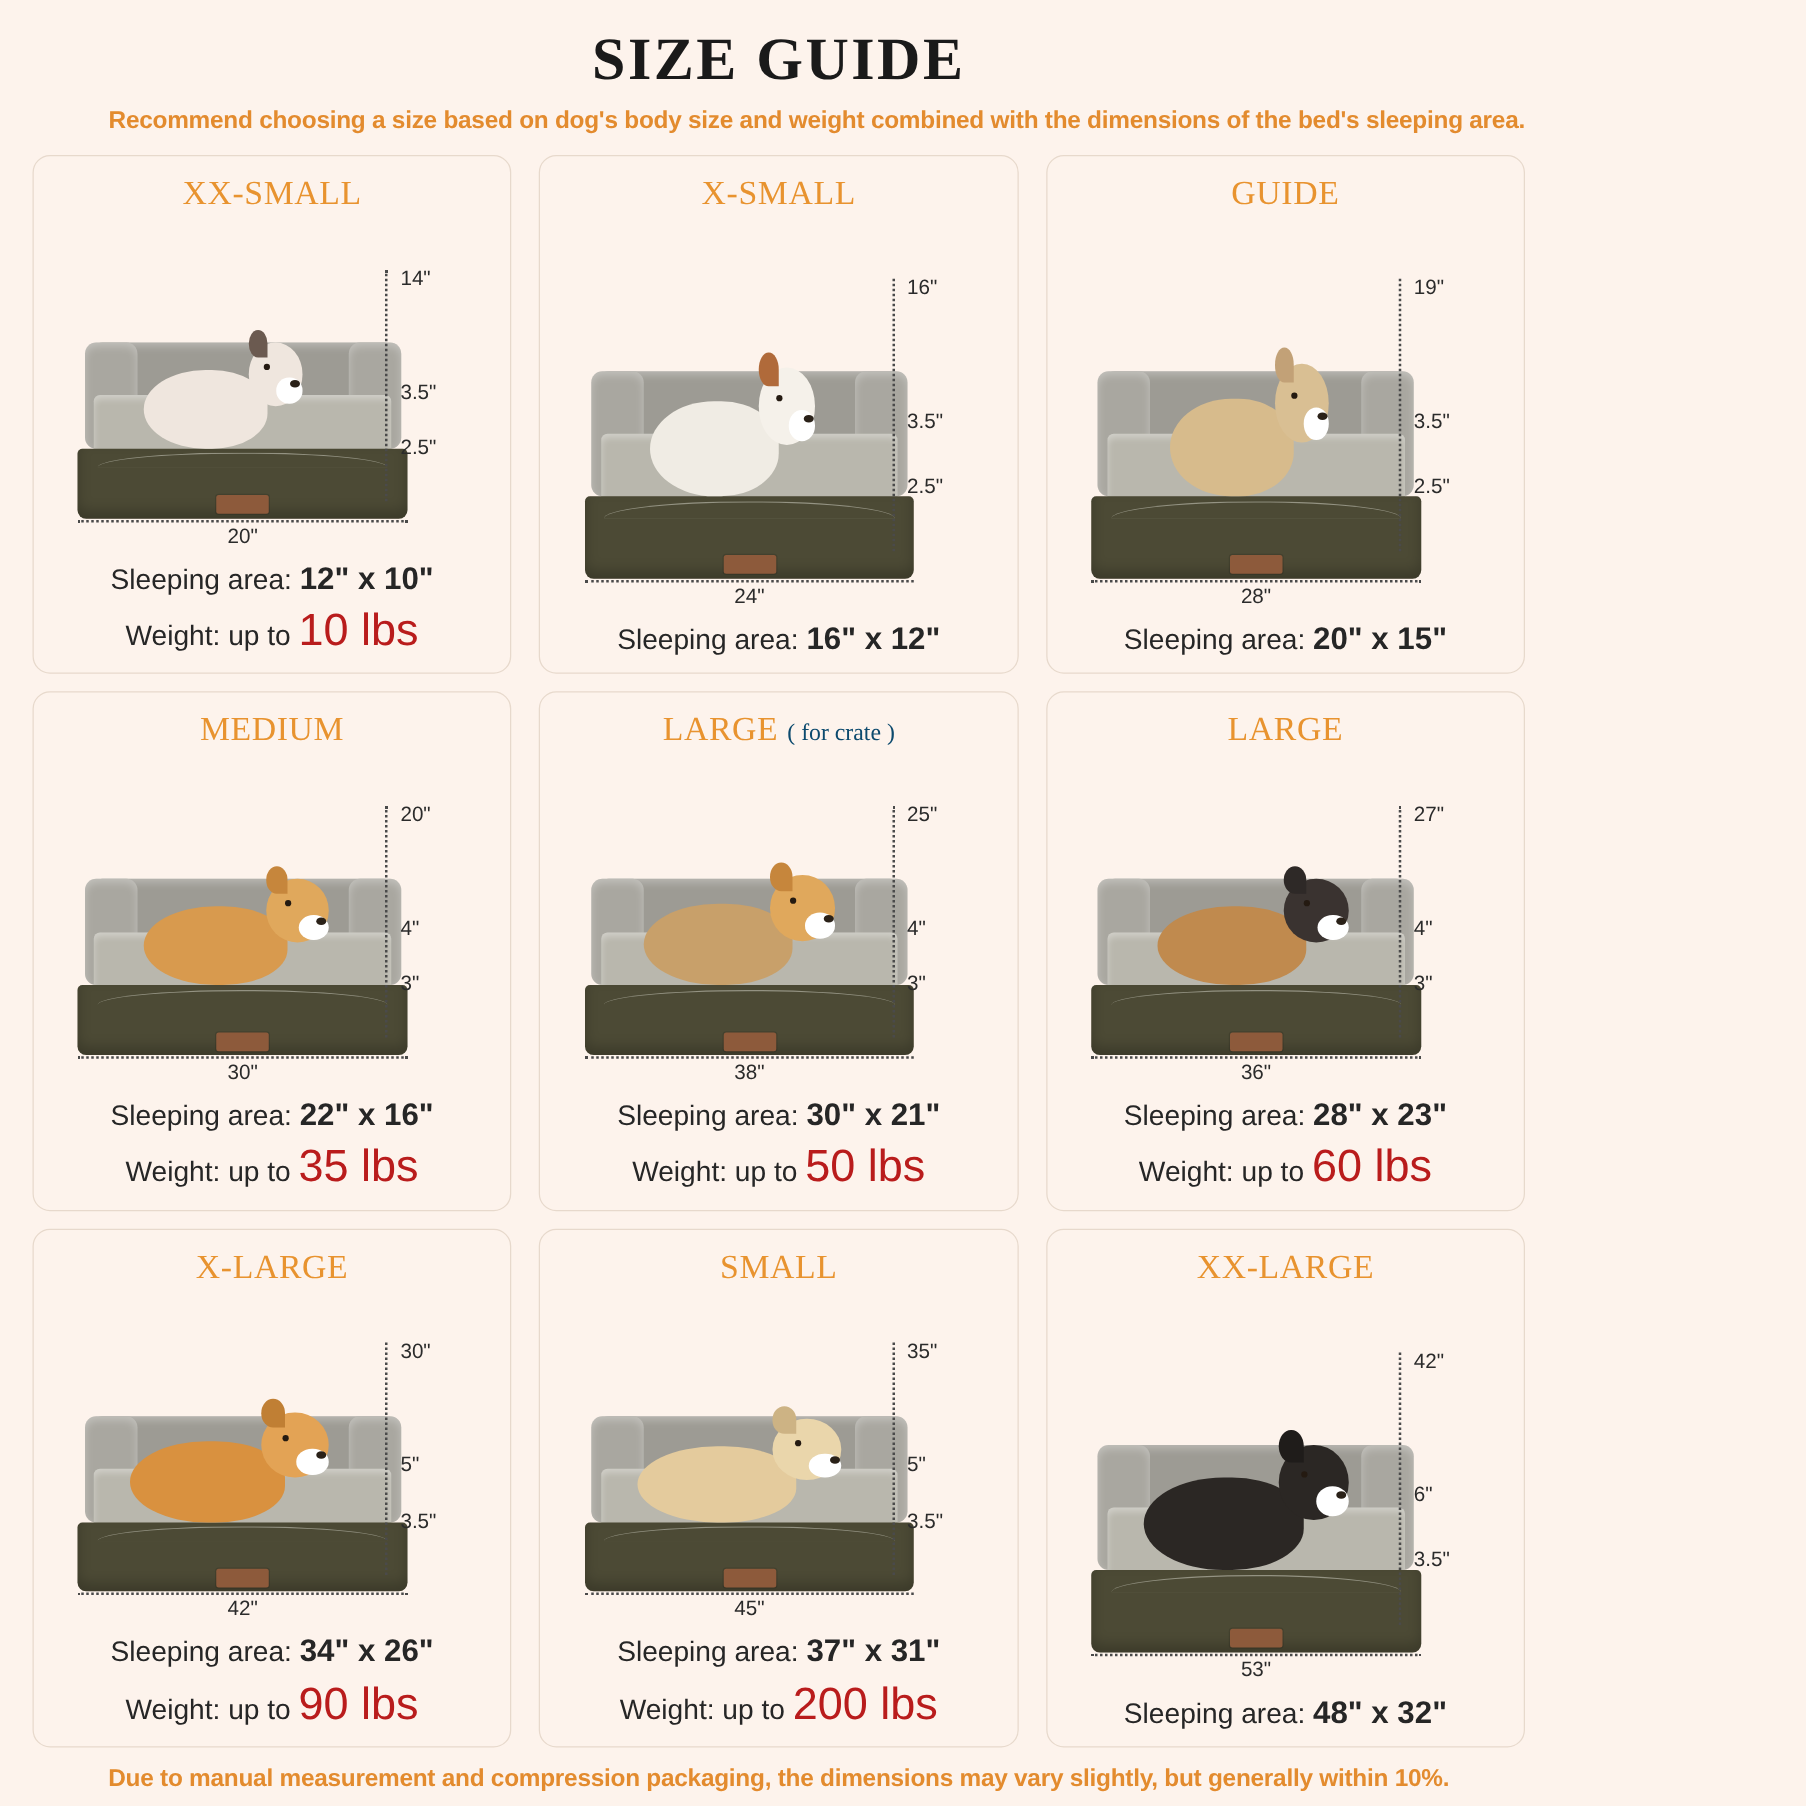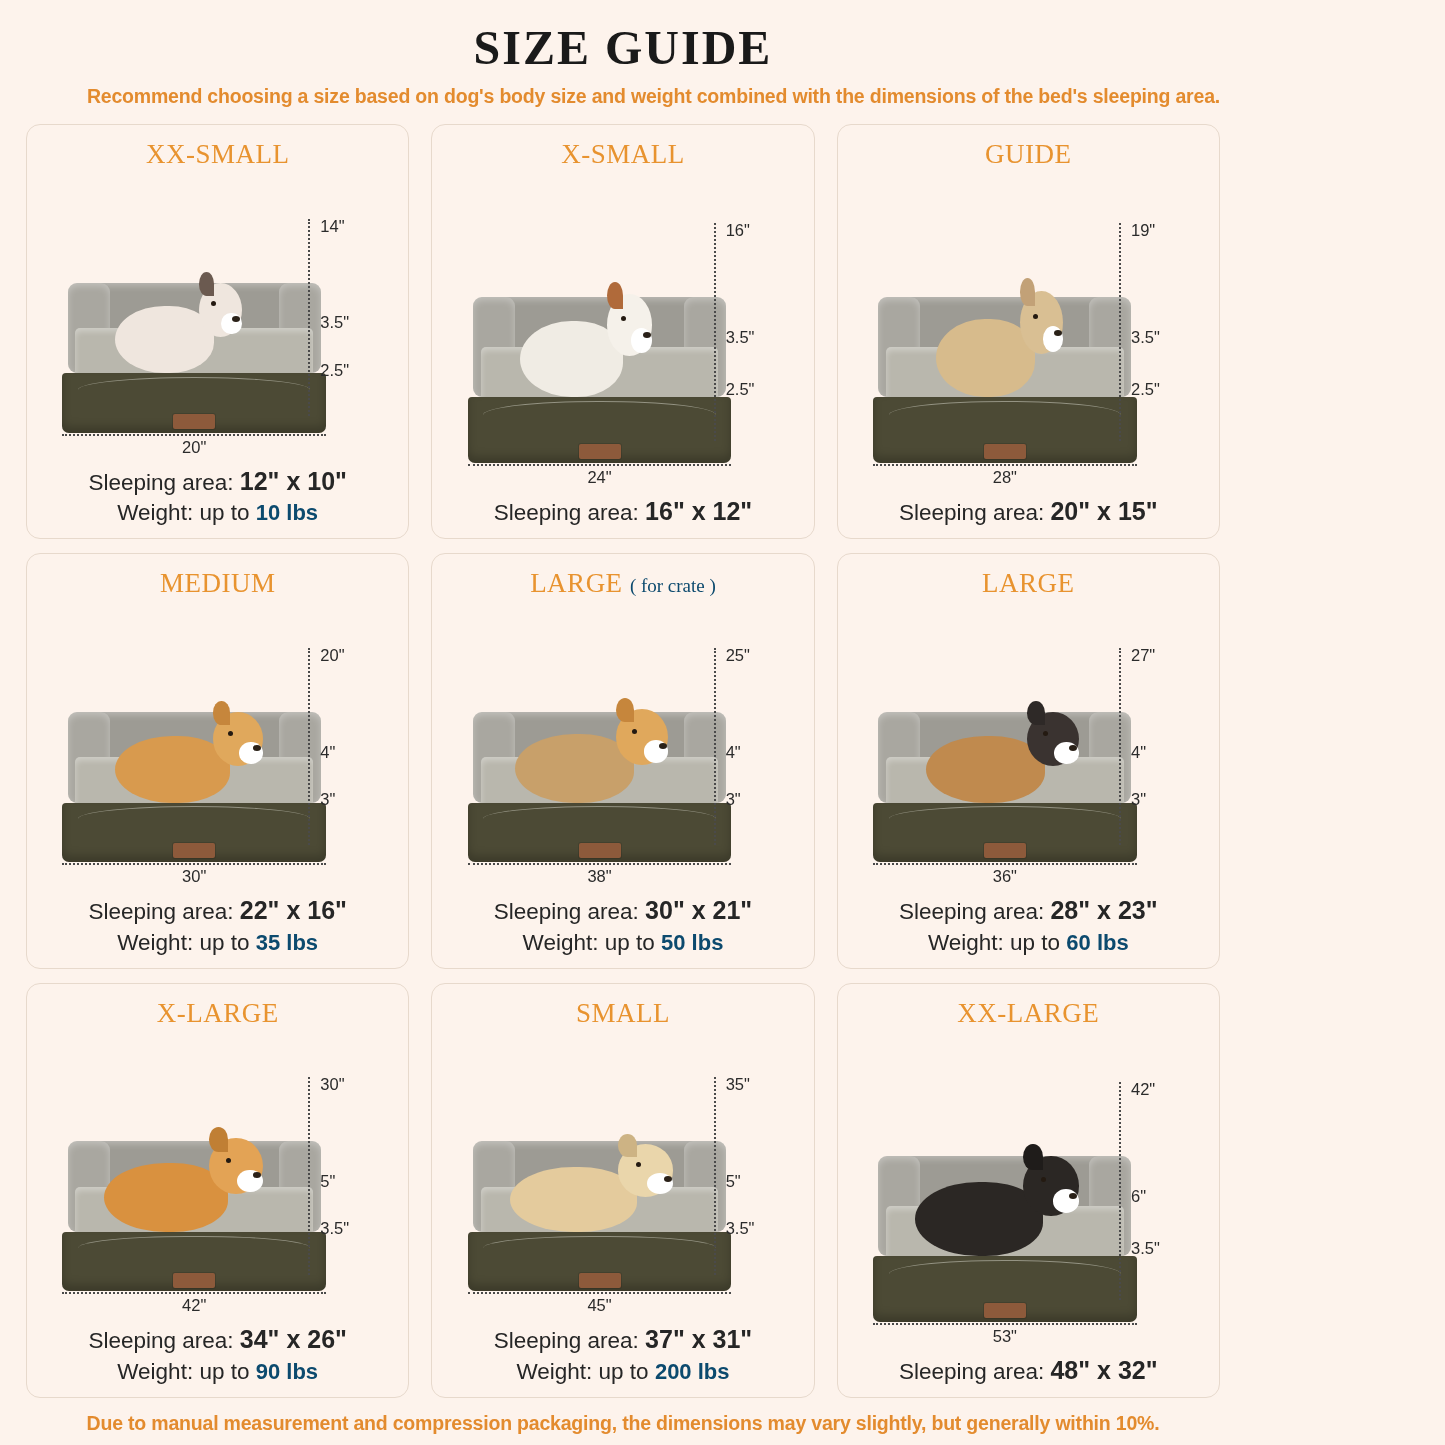--- a/index.html
+++ b/index.html
@@ -226,23 +226,23 @@
     font-size: 22.5px;
     color: #262626;
     line-height: 1.34;
     white-space: nowrap;
   }
   .spec-line .big {
     font-weight: bold;
     font-size: 25px;
   }
   .spec-line .weight {
-    color: #0c4a6e;
-    font-weight: bold;
-    font-size: 22px;
+    color: #b91c1c;
+    font-weight: normal;
+    font-size: 36px;
   }
   .footer {
     text-align: center;
     font-size: 19.5px;
     font-weight: bold;
     color: #e38b2e;
     margin-top: 14px;
     letter-spacing: -0.2px;
   }
 </style>

